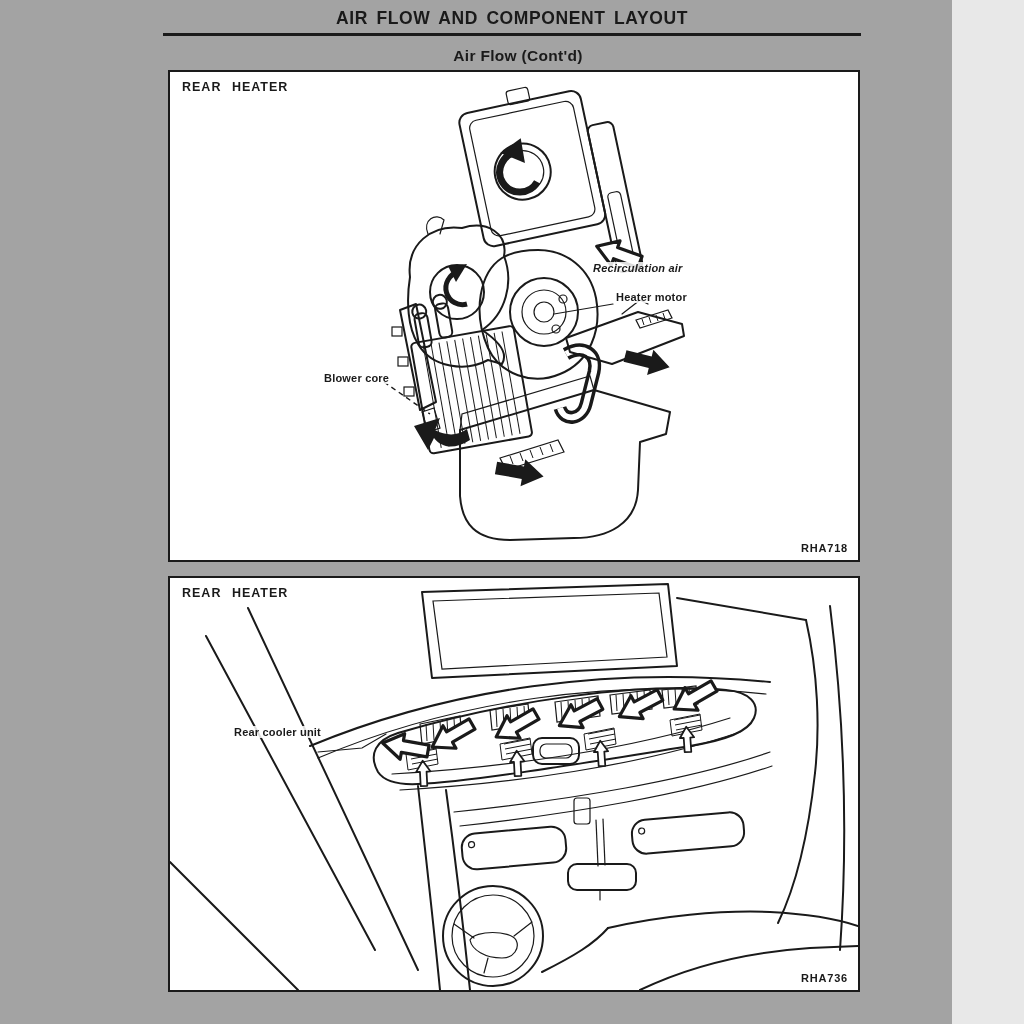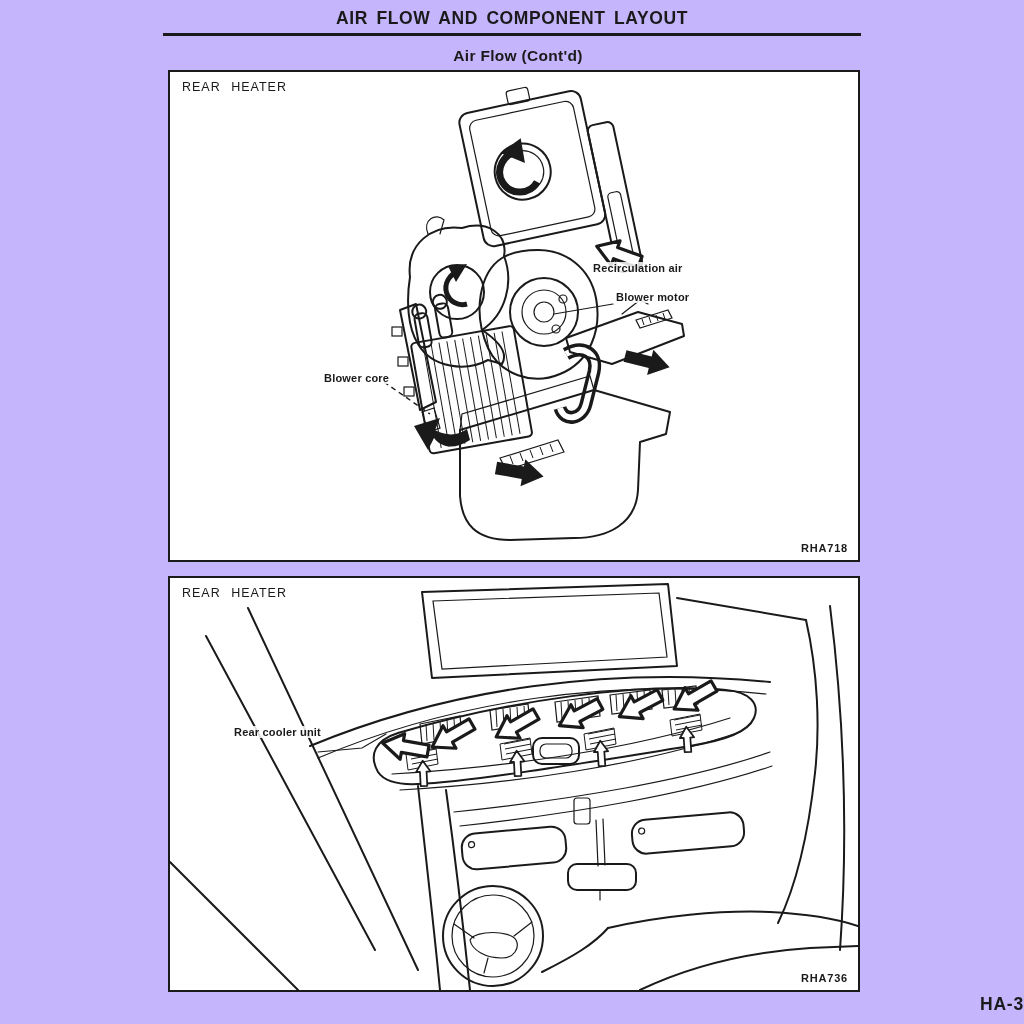--- a/index.html
+++ b/index.html
@@ -1,46 +1,46 @@
 <!DOCTYPE html>
 <html><head>
 <meta charset="utf-8">
 <style>
   html,body{margin:0;padding:0;background:#e8e8e8;}
   .page{
-    position:relative;width:1024px;height:1024px;background:#c4b5fd;
+    position:relative;width:952px;height:1024px;background:#a3a3a3;
     font-family:"Liberation Sans","DejaVu Sans",sans-serif;color:#1a1a1a;overflow:hidden;
   }
   .hdr-title{
     position:absolute;top:8px;left:163px;width:698px;text-align:center;
     font-size:17.5px;font-weight:700;letter-spacing:.6px;word-spacing:3px;margin:0;
   }
   .hdr-rule{position:absolute;top:33px;left:163px;width:698px;height:3px;background:#1a1a1a;}
   .hdr-sub{
     position:absolute;top:41px;left:163px;width:698px;text-align:center;
     font-size:15.5px;font-weight:700;letter-spacing:.3px;margin:6px;
   }
   .figbox{
     position:absolute;left:168px;width:688px;border:2px solid #1a1a1a;background:#fff;
   }
   #fig1{top:70px;height:488px;}
   #fig2{top:576px;height:412px;}
   .figsvg{position:absolute;left:0;top:0;width:100%;height:100%;}
   .fig-caption{
-    position:absolute;top:8px;left:10px;font-size:12.5px;font-weight:400;
+    position:absolute;top:8px;left:10px;font-size:12.5px;font-weight:700;
     letter-spacing:1px;word-spacing:6px;background:#fff;padding:0 2px;
   }
   .fig-ref{
     position:absolute;right:10px;bottom:6px;font-size:11px;font-weight:700;letter-spacing:.8px;
   }
   .dlabel{
     position:absolute;font-size:11px;font-weight:700;letter-spacing:.2px;
     background:rgba(255,255,255,.85);padding:0 2px;white-space:nowrap;
   }
-  #lbl-recirc{left:421px;top:190px;}
+  #lbl-recirc{left:421px;top:190px;font-style:italic;}
   #lbl-blower{left:444px;top:219px;}
   #lbl-core{left:152px;top:300px;}
   #lbl-cooler{left:62px;top:148px;}
   .footer{
     position:absolute;top:994px;left:0;width:1024px;text-align:right;
     font-size:17.5px;font-weight:700;letter-spacing:.8px;
   }
   svg .ln{fill:none;stroke:#1a1a1a;stroke-width:2;stroke-linecap:round;stroke-linejoin:round;}
   svg .thin{fill:none;stroke:#1a1a1a;stroke-width:1.2;stroke-linecap:round;}
   svg .hatch{fill:none;stroke:#1a1a1a;stroke-width:1;}
@@ -160,21 +160,21 @@
       </g>
 
       <path d="M 300,368 C 284,378 272,376 264,366 L 258,378 L 244,354 L 270,346 L 265,358 C 276,364 288,364 297,357 Z" class="blk"></path>
 
       <line x1="443" y1="232" x2="384" y2="242" class="thin"></line>
       <line x1="214" y1="310" x2="260" y2="342" class="dash"></line>
     </svg>
 
     <span class="fig-caption">REAR HEATER</span>
     <span class="dlabel" id="lbl-recirc">Recirculation air</span>
-    <span class="dlabel" id="lbl-blower">Blower motor</span>
+    <span class="dlabel" id="lbl-blower">Heater motor</span>
     <span class="dlabel" id="lbl-core">Blower core</span>
     <span class="fig-ref">RHA718</span>
   </section>
 
   <section class="figbox" id="fig2">
     <svg class="figsvg" viewBox="0 0 688 412">
       <defs>
         <path id="arr2" d="M0,-6 L26,-6 L26,-13 L46,0 L26,13 L26,6 L0,6 Z"></path>
       </defs>
 

